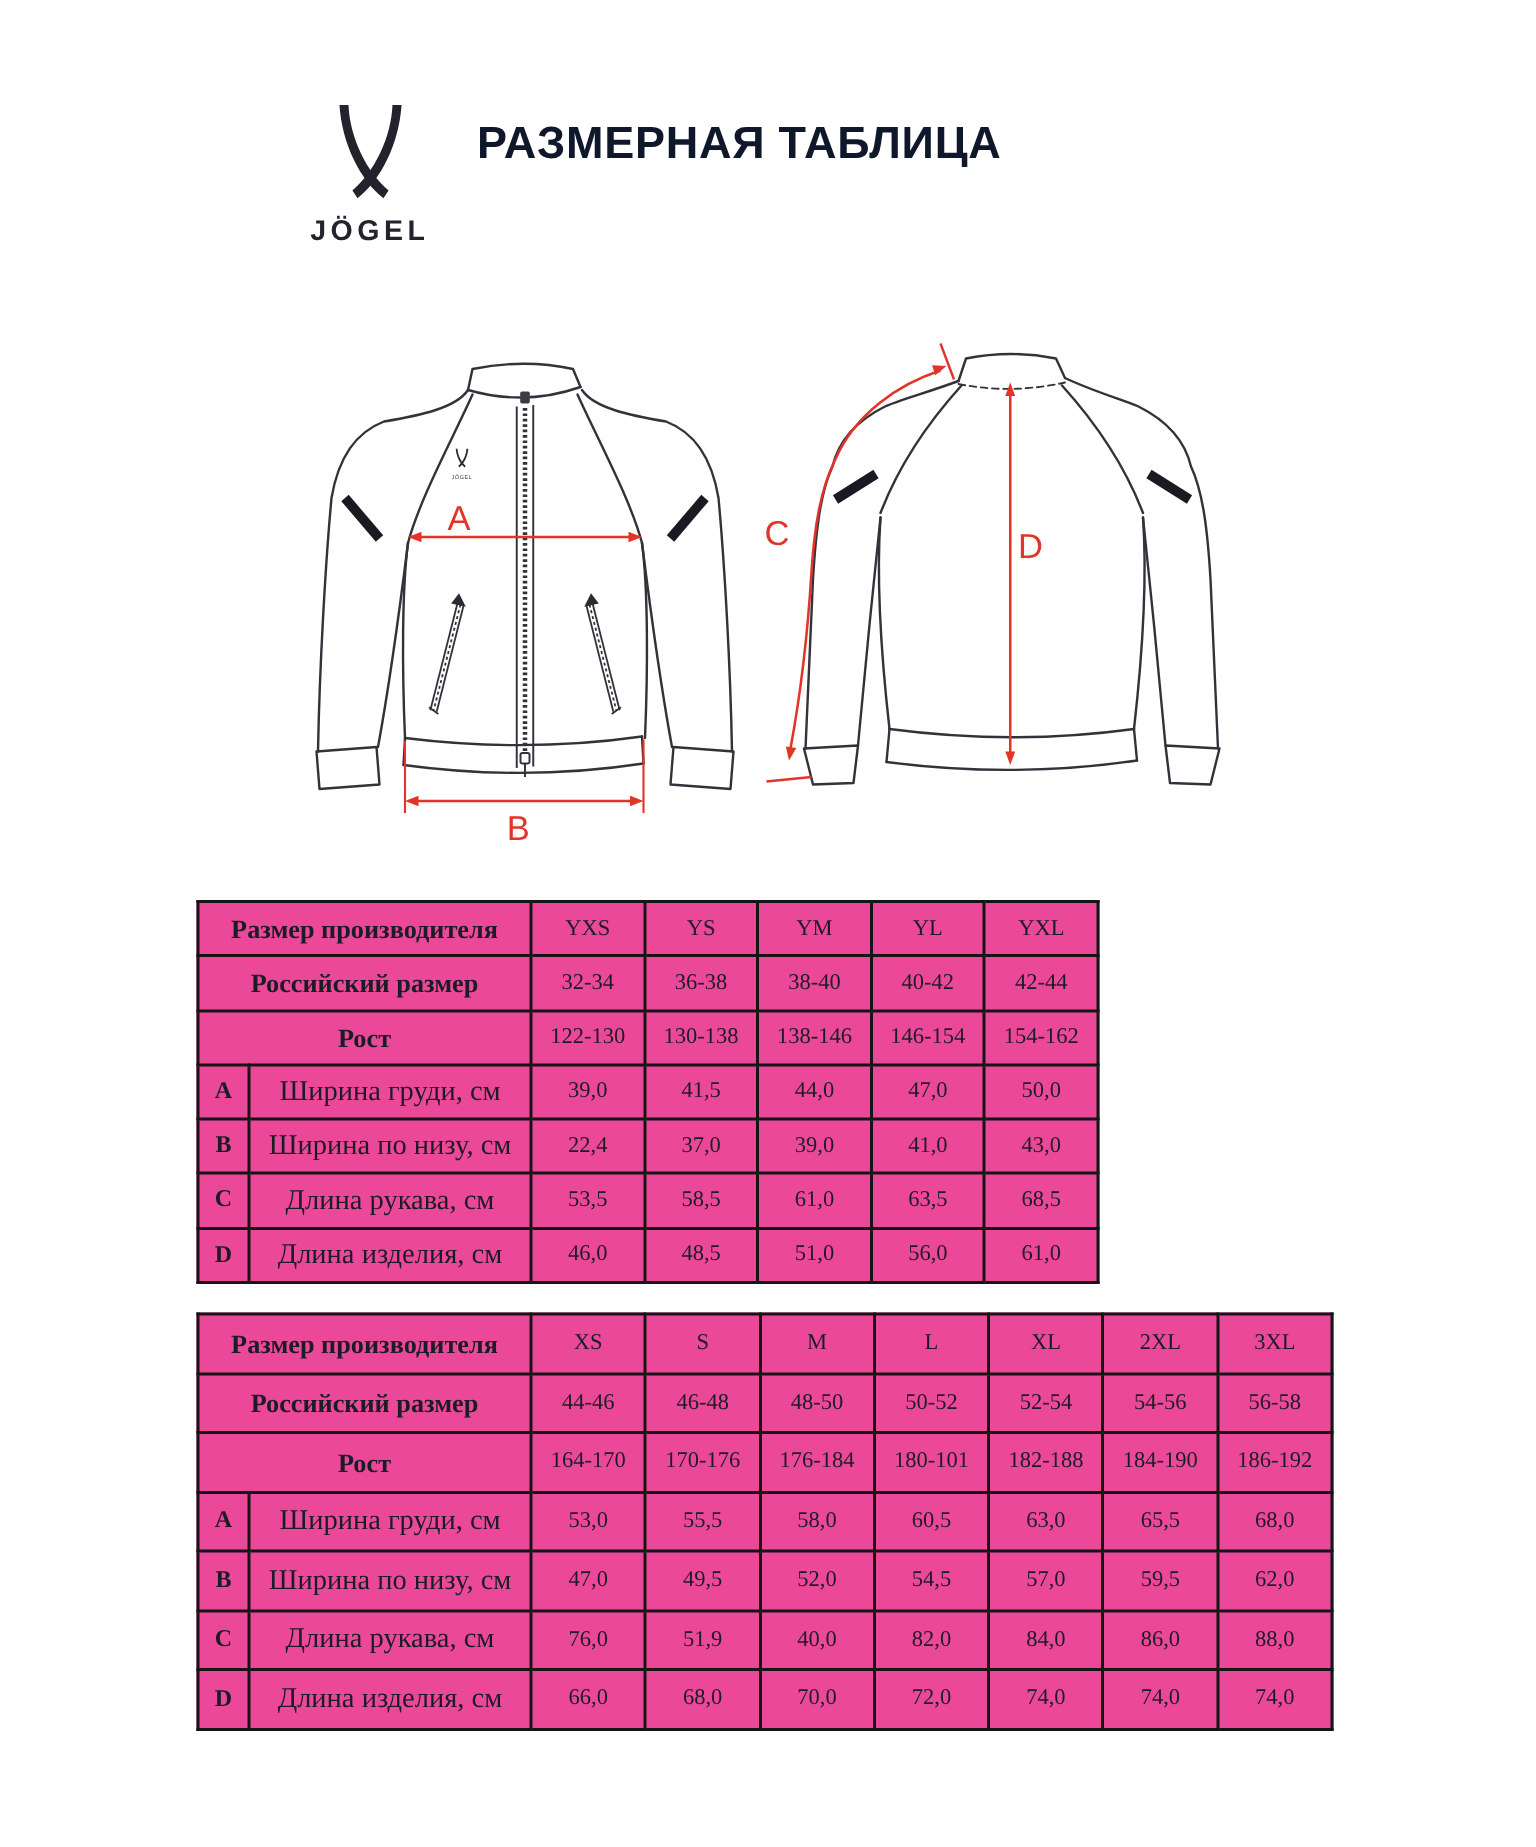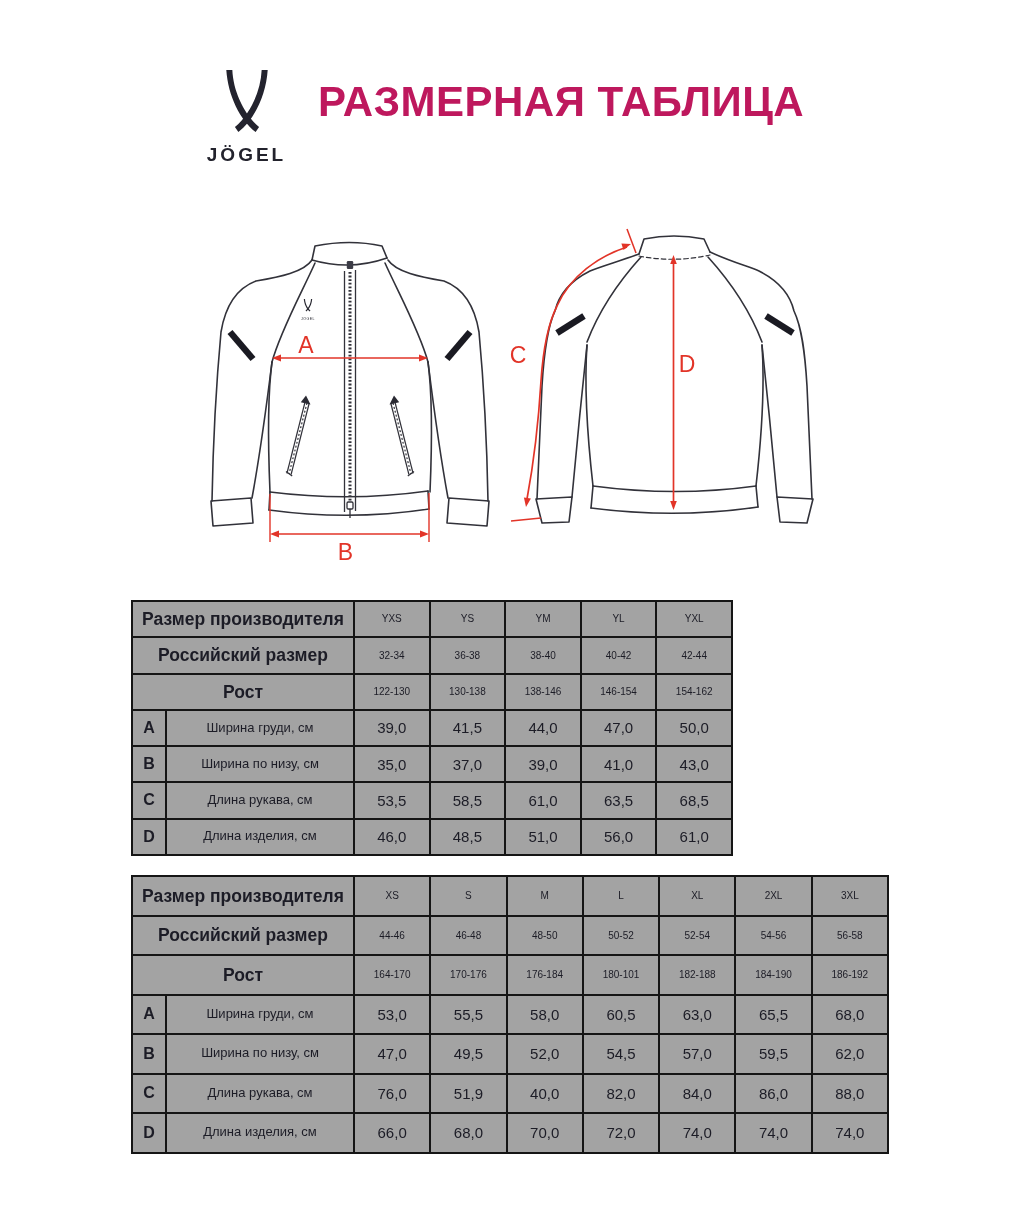--- a/index.html
+++ b/index.html
@@ -5,38 +5,38 @@
   html,body{margin:0;padding:0;background:#ffffff;}
   body{width:1024px;height:1231px;position:relative;font-family:"Liberation Sans",sans-serif;overflow:hidden;}
   .page{position:absolute;inset:0;background:#fff;}
 
   
   .brand{position:absolute;left:189px;top:70px;width:115px;text-align:center;}
   .brand svg{display:block;margin:0 auto;width:52px;height:69px;}
   .brand-text{margin-top:6px;font-size:19px;font-weight:700;letter-spacing:3px;color:#23232d;line-height:1;}
 
   
-  .title{position:absolute;left:318px;top:81px;margin:0;font-size:42px;font-weight:700;color:#be185d;letter-spacing:.5px;line-height:1;white-space:nowrap;}
+  .title{position:absolute;left:318px;top:81px;margin:0;font-size:30px;font-weight:700;color:#0f172a;letter-spacing:.5px;line-height:1;white-space:nowrap;}
 
   
   .front-svg{position:absolute;left:180px;top:220px;width:340px;height:350px;}
   .back-svg{position:absolute;left:500px;top:220px;width:340px;height:350px;}
   .dim-label{font-family:"Liberation Sans",sans-serif;font-size:23px;fill:#e23428;}
 
   
-  table.size-table{position:absolute;border-collapse:collapse;table-layout:fixed;background:#a3a3a3;color:#1c1c26;}
+  table.size-table{position:absolute;border-collapse:collapse;table-layout:fixed;background:#ec4899;color:#1c1c26;font-family:Liberation Serif, serif;}
   #t1{left:131px;top:600px;width:602px;}
   #t2{left:131px;top:875px;width:758px;}
   #t1 tr{height:36.3px;}
   #t2 tr{height:39.5px;}
   table.size-table td{border:2px solid #151515;text-align:center;vertical-align:middle;padding:0;line-height:1.15;}
   td.hdr-label{font-weight:700;font-size:17.5px;}
-  td.hdr-val{font-size:10px;}
+  td.hdr-val{font-size:15px;}
   td.letter{font-weight:700;font-size:16px;}
-  td.mlabel{text-align:left;padding-left:21px;font-size:13px;}
+  td.mlabel{text-align:left;padding-left:21px;font-size:19px;}
   td.val{font-size:15px;}
 </style>
 </head>
 <body>
 
 <div class="page">
 
   <div class="brand">
     <svg viewBox="0 0 60 80" aria-hidden="true">
       <symbol id="jmark" viewBox="0 0 60 80">
@@ -192,21 +192,21 @@
           <td class="mlabel">Ширина груди, см</td>
           <td class="val">39,0</td>
           <td class="val">41,5</td>
           <td class="val">44,0</td>
           <td class="val">47,0</td>
           <td class="val">50,0</td>
         </tr>
         <tr>
           <td class="letter">B</td>
           <td class="mlabel">Ширина по низу, см</td>
-          <td class="val">35,0</td>
+          <td class="val">22,4</td>
           <td class="val">37,0</td>
           <td class="val">39,0</td>
           <td class="val">41,0</td>
           <td class="val">43,0</td>
         </tr>
         <tr>
           <td class="letter">C</td>
           <td class="mlabel">Длина рукава, см</td>
           <td class="val">53,5</td>
           <td class="val">58,5</td>

